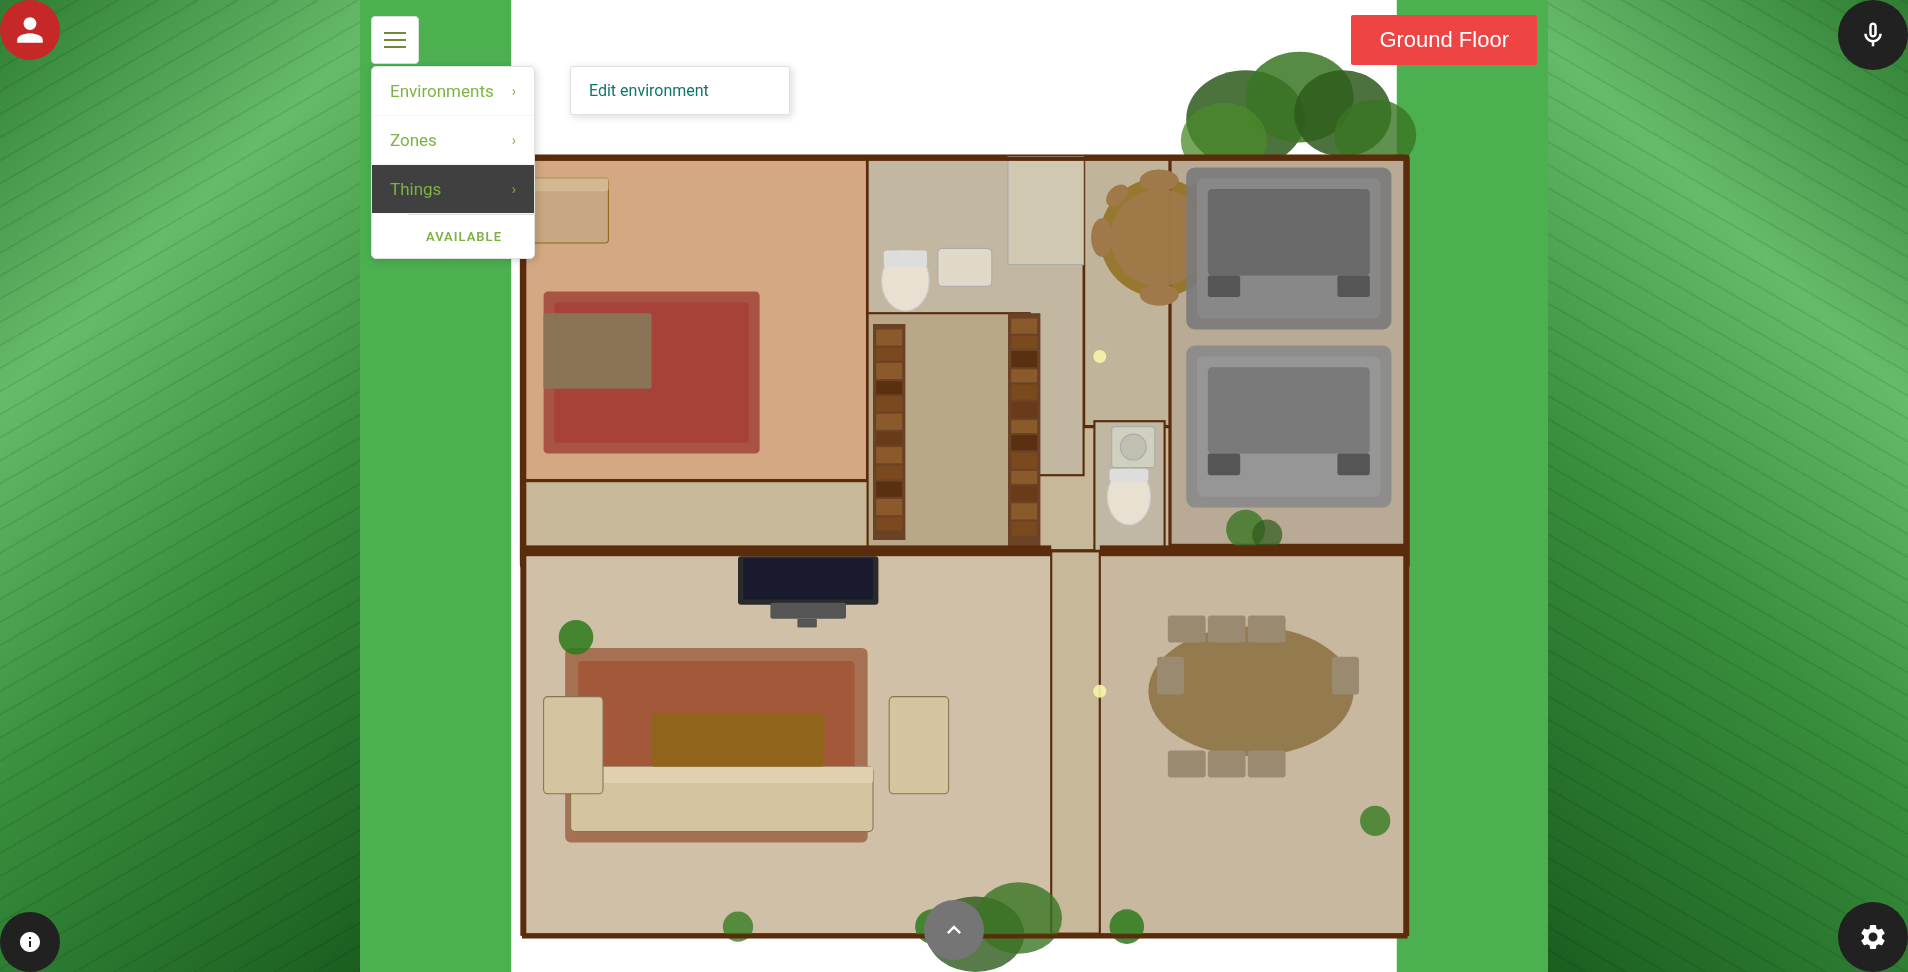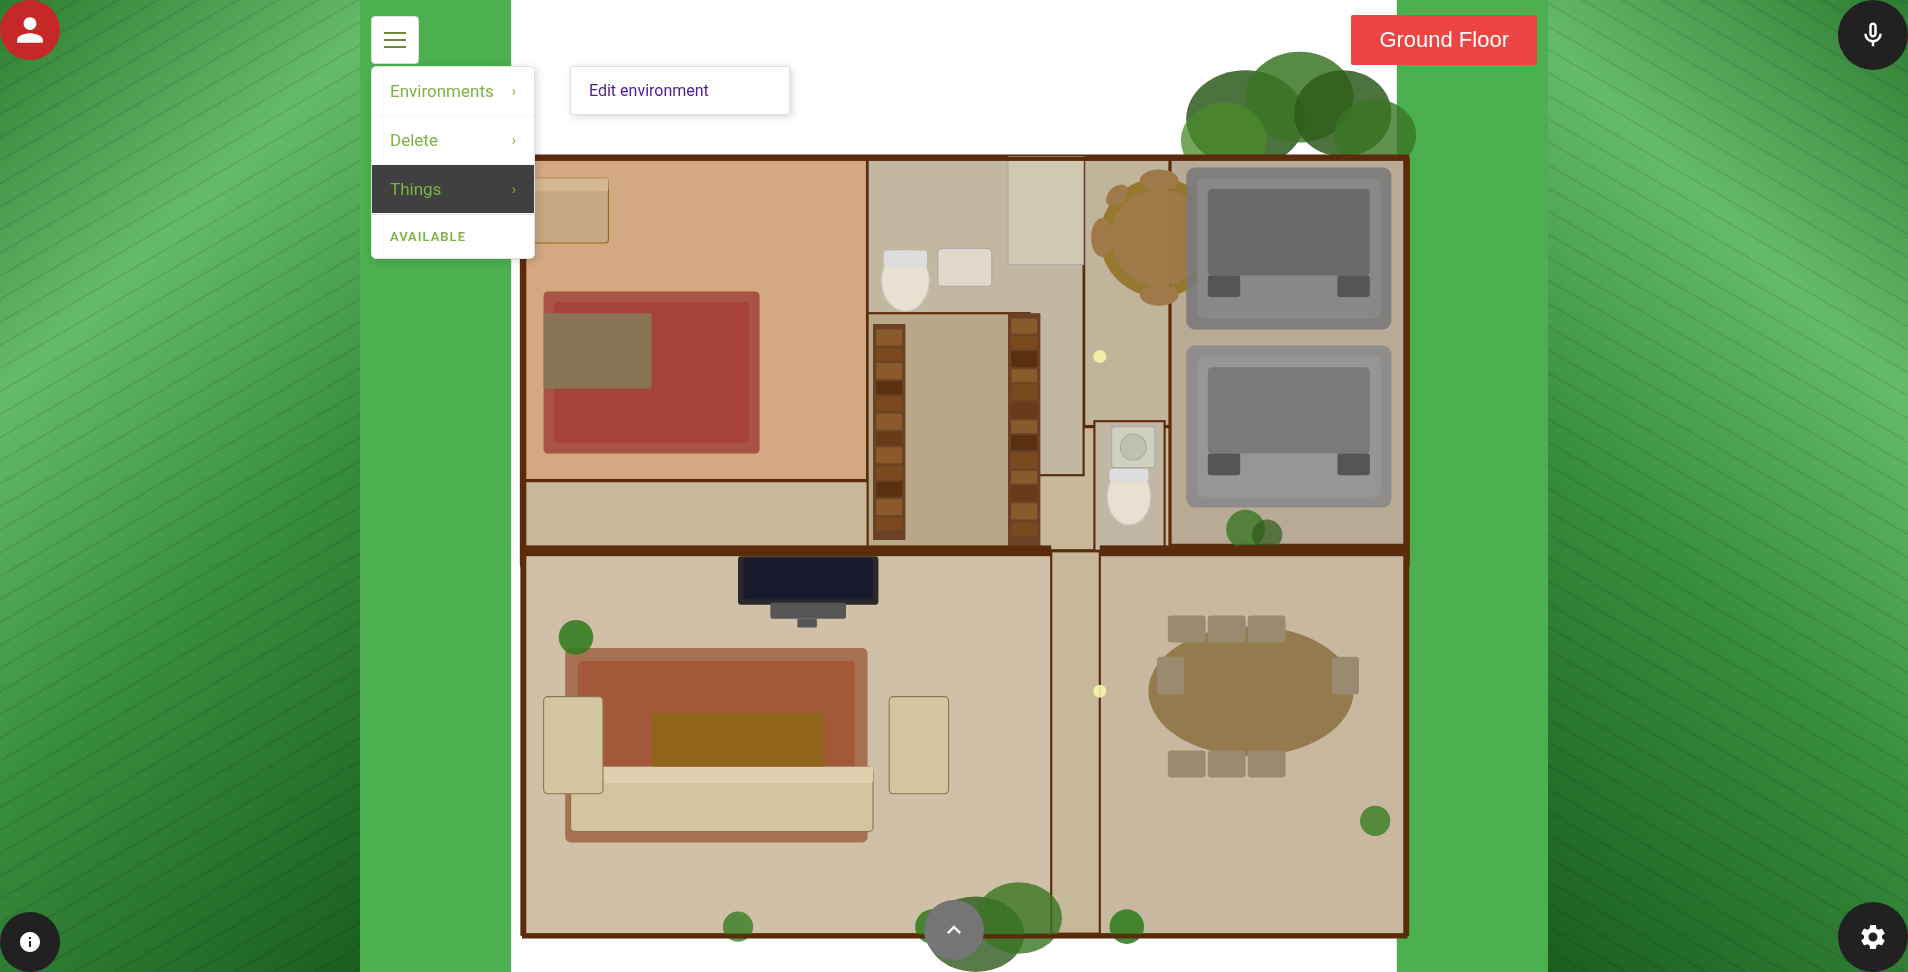--- a/index.html
+++ b/index.html
@@ -134,38 +134,39 @@
       font-size: 14px;
       color: #7cb342;
     }
     .available-label {
       color: #7cb342;
       font-size: 13px;
       font-weight: 600;
       letter-spacing: 1px;
       padding: 10px 18px;
       border-top: 1px solid #e0e0e0;
+      margin-left: 36px;
     }
 
     
     .submenu {
       position: absolute;
       top: 56px;
       left: 200px;
       width: 220px;
       background: #fff;
       border: 1px solid #e0e0e0;
       box-shadow: 2px 2px 8px rgba(0,0,0,0.15);
       z-index: 300;
       border-radius: 2px;
     }
     .submenu-item {
       padding: 14px 18px;
       font-size: 16px;
-      color: #4c1d95;
+      color: #0f766e;
       cursor: pointer;
       border-bottom: 6px solid #ef4444;
     }
     .submenu-item:last-child {
       border-bottom: none;
     }
     .submenu-item.delete {
       color: #7cb342;
     }
 
@@ -494,21 +495,21 @@
         <span></span>
         <span></span>
       </div>
 
       <div class="dropdown-menu" style="top:50px">
         <div class="menu-item">
           <span>Environments</span>
           <span class="chevron">›</span>
         </div>
         <div class="menu-item">
-          <span>Delete</span>
+          <span>Zones</span>
           <span class="chevron">›</span>
         </div>
         <div class="menu-item" style="background:#404040;">
           <span>Things</span>
           <span class="chevron">›</span>
         </div>
         <div class="menu-item available-label" style="font-size:13px;font-weight:600;letter-spacing:1px;border-top:1px solid #e0e0e0;">
           <span>AVAILABLE</span>
         </div>
       </div>

